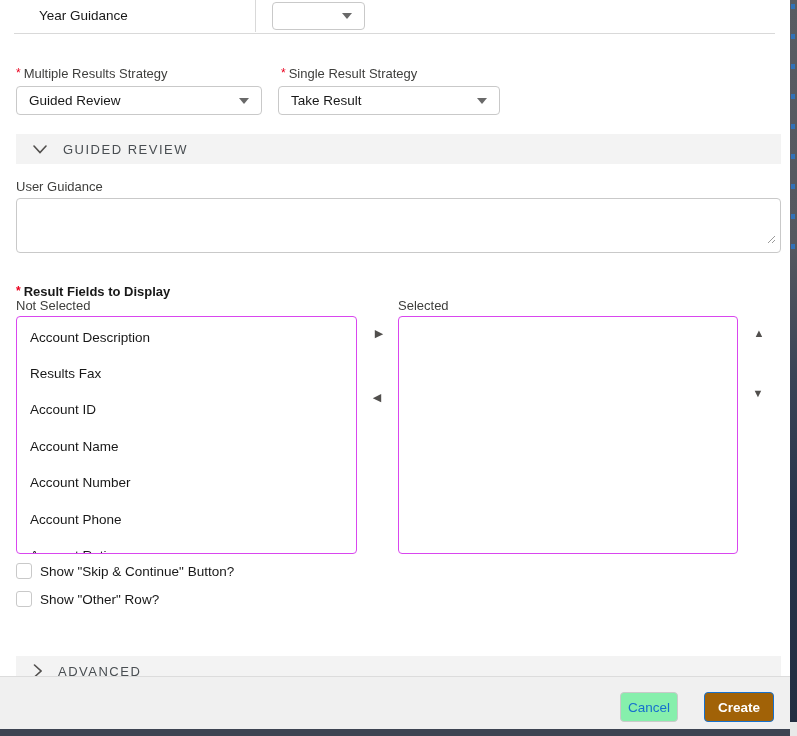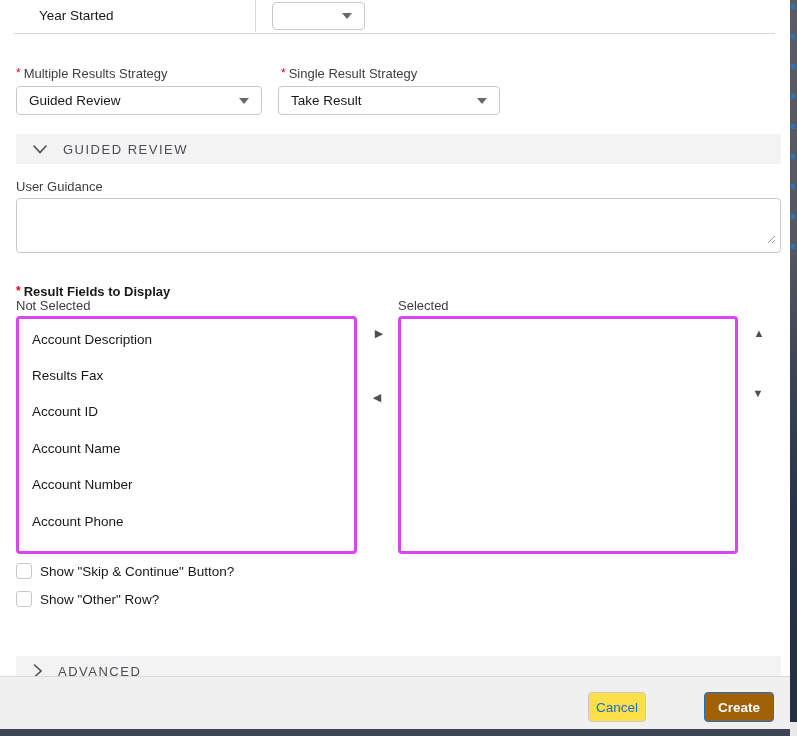--- a/index.html
+++ b/index.html
@@ -49,21 +49,21 @@
   #ug-label { left:16px; top:179px; }
   .textarea { position:absolute; left:16px; top:198px; width:765px; height:55px;
     border:1px solid #c9c9c9; border-radius:4px; background:#fff; }
   .resize-handle { position:absolute; right:4px; bottom:4px; }
 
   #rf-label { left:16px; top:274px; font-size:13px;margin-top:10px; }
   #ns-label { left:16px; top:298px; }
   #sel-label { left:398px; top:298px; }
 
   
-  .listbox { position:absolute; top:316px; height:238px; border:3px solid #d946ef;
+  .listbox { position:absolute; top:316px; height:238px; border:1px solid #d946ef;
     border-radius:4px; background:#fff; overflow:hidden; padding-top:2px; }
   #list-not-selected { left:16px; width:341px; }
   #list-selected { left:398px; width:340px; }
   .list-item { height:36.4px; display:flex; align-items:center; padding-left:13px;
     font-size:13.5px; color:#181818; cursor:pointer; }
 
   .move-btn { position:absolute; width:16px; height:16px; background:none; border:none;
     font-size:11px; color:#514f4d; cursor:pointer; display:flex; align-items:center;
     justify-content:center; padding:0; }
   #btn-move-right { left:371px; top:325px; }
@@ -77,29 +77,29 @@
   #cb-row-2 { top:591px; }
   .checkbox { width:16px; height:16px; border:1px solid #c9c9c9; border-radius:3px;
     background:#fff; margin-right:8px; flex:0 0 auto; }
   .checkbox-label { font-size:13.5px; color:#181818; }
 
   
   .footer { position:absolute; left:0; top:676px; width:790px; height:53px;
     background:#f0f0f0; border-top:1px solid #dcdcdc; }
   .btn { position:absolute; top:15px; height:30px; border-radius:4px; font-size:13.5px;
     font-family:"Liberation Sans", sans-serif; cursor:pointer; }
-  #btn-cancel { left:588px; width:58px; background:#fde047; border:1px solid #c9c9c9; color:#1670cd; }
+  #btn-cancel { left:620px; width:58px; background:#86efac; border:1px solid #c9c9c9; color:#1670cd; }
   #btn-create { left:704px; width:70px; background:#a16207; border:1px solid #1670cd; color:#fff; font-weight:bold; }
 </style>
 </head>
 <body>
 
 <div class="screen">
 
-  <span class="year-label">Year Started</span>
+  <span class="year-label">Year Guidance</span>
   <div class="v-divider"></div>
   <div class="row-border"></div>
   <div class="year-dropdown">
     <span></span>
     <span class="tri-down"></span>
   </div>
 
   <div class="field-label" style="left:16px; top:66px;">
     <span class="req">*</span><span>Multiple Results Strategy</span>
   </div>

